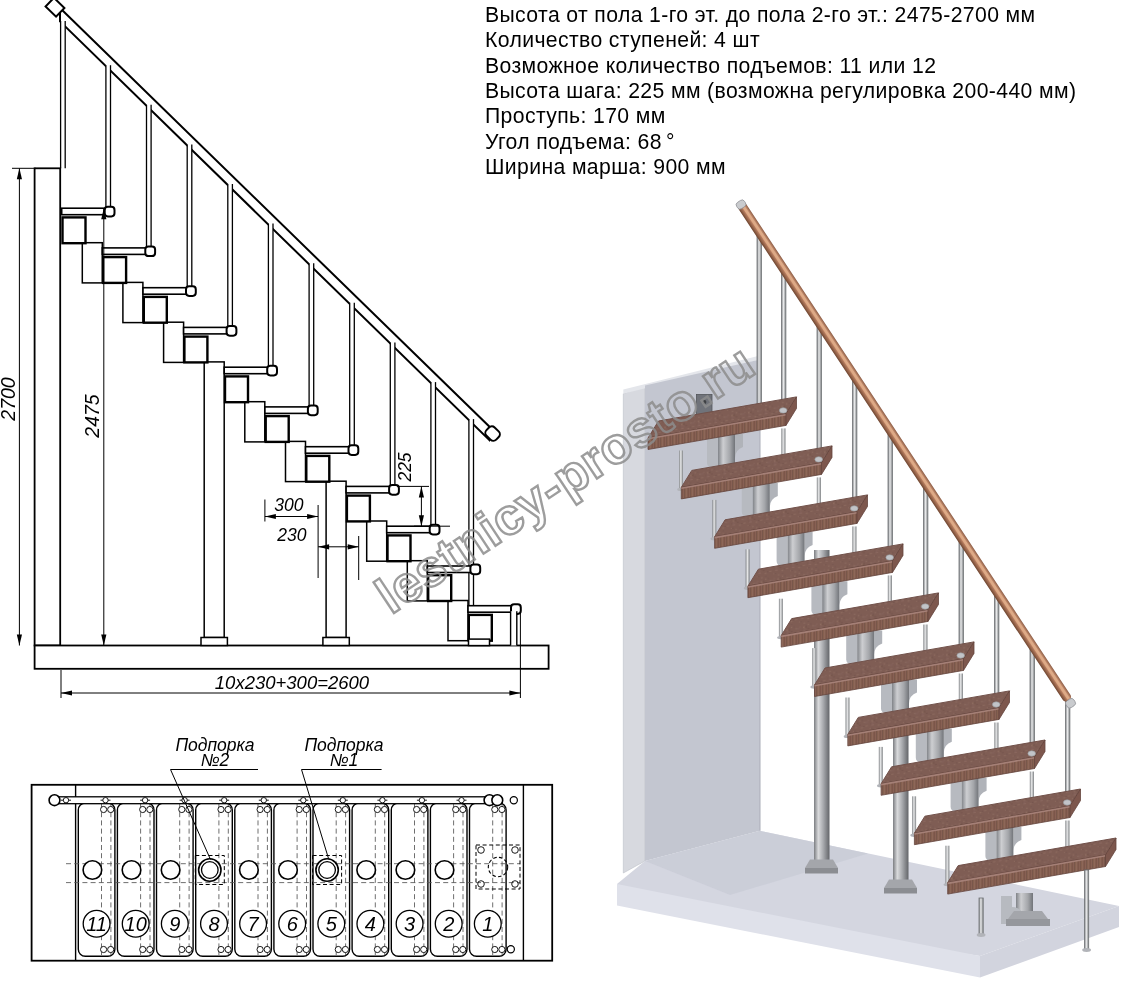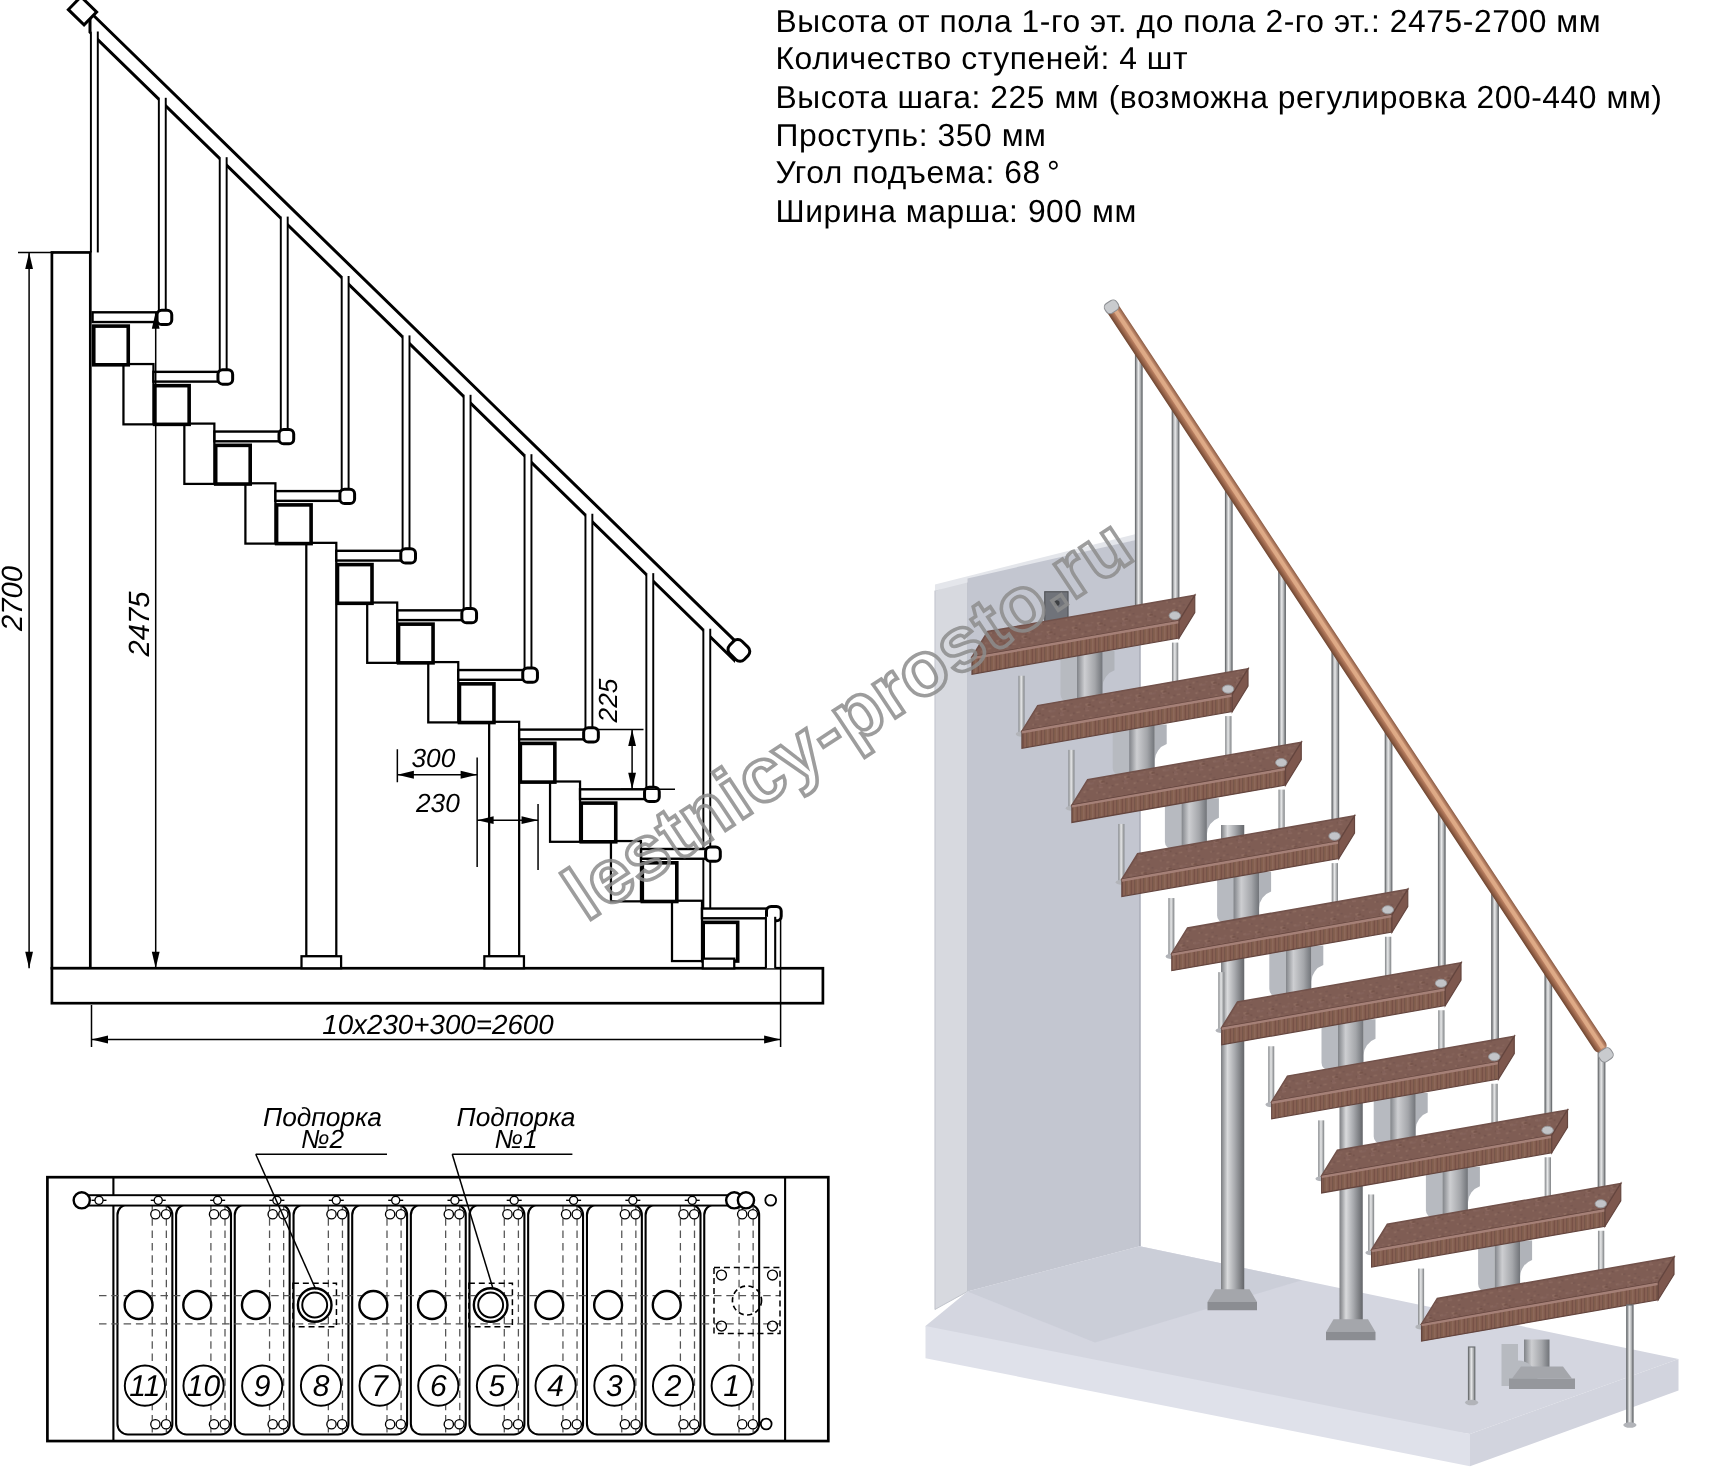--- a/index.html
+++ b/index.html
@@ -1,16 +1,16 @@
 <!DOCTYPE html>
 <html><head><meta charset="utf-8">
 <style>
 html,body{margin:0;padding:0;background:#fff;width:1144px;height:983px;overflow:hidden}
 body{font-family:"Liberation Sans",sans-serif}
-#spec{position:absolute;left:517px;top:2px;font-size:21.2px;line-height:25.32px;letter-spacing:0.38px;color:#000;white-space:nowrap}
+#spec{position:absolute;left:485px;top:2px;font-size:21.2px;line-height:25.32px;letter-spacing:0.38px;color:#000;white-space:nowrap}
 svg{position:absolute;left:0;top:0}
 </style></head>
 <body>
 
 <svg width="1144" height="983" viewBox="0 0 1144 983">
 <defs>
 <linearGradient id="colg" x1="0" y1="0" x2="1" y2="0">
  <stop offset="0" stop-color="#7b7d81"></stop>
         <stop offset="0.28" stop-color="#d9dadc"></stop>
  <stop offset="0.6" stop-color="#a7a9ad"></stop>
@@ -617,16 +617,17 @@
 <line x1="170.5" y1="769.5" x2="210.5" y2="859.5"></line>
 <line x1="301.5" y1="769.5" x2="328.5" y2="858.5"></line>
 </g>
 
 <text transform="translate(391,615) rotate(-33.5)" font-size="51" font-weight="bold" fill="none" stroke="#8d8d8d" stroke-width="2.4" opacity="0.85" textLength="440">lestnicy-prosto.ru</text>
 </svg>
 
 <div id="spec">
 <div>Высота от пола 1-го эт. до пола 2-го эт.: 2475-2700 мм</div>
 <div>Количество ступеней: 4 шт</div>
+<div>Возможное количество подъемов: 11 или 12</div>
 <div>Высота шага: 225 мм (возможна регулировка 200-440 мм)</div>
-<div>Проступь: 350 мм</div>
+<div>Проступь: 170 мм</div>
 <div>Угол подъема: 68 °</div>
 <div>Ширина марша: 900 мм</div>
 </div>
 </body></html>

